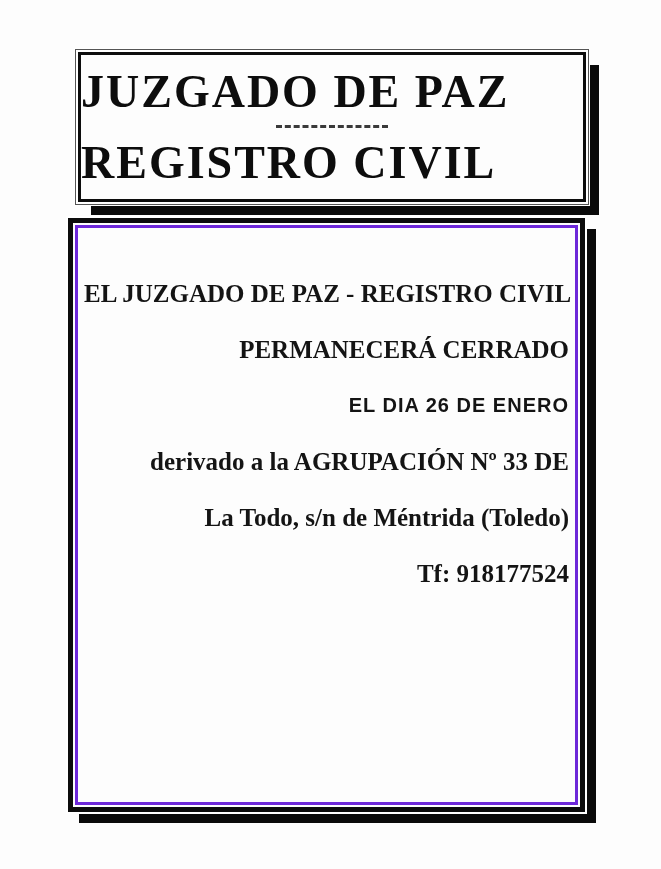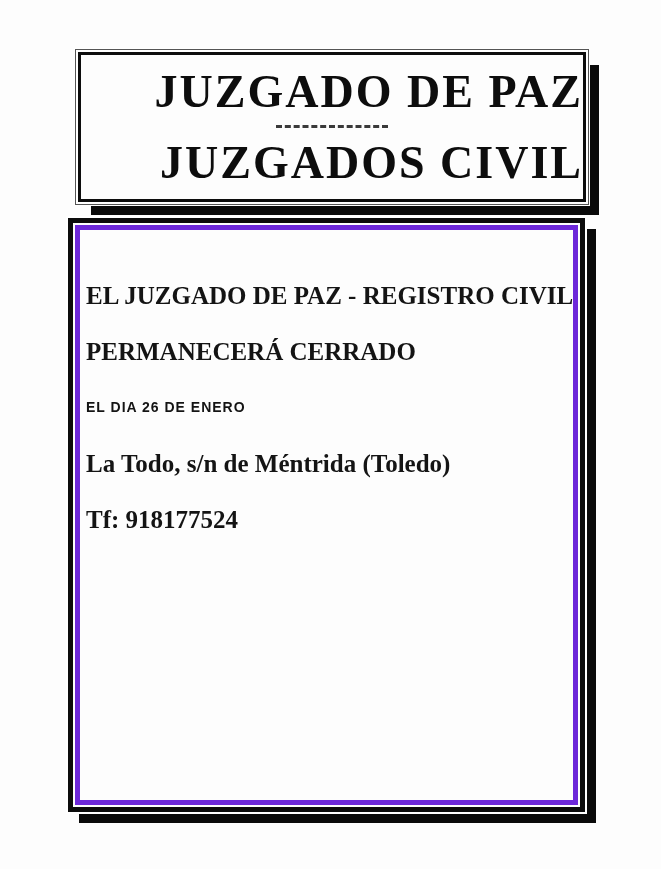--- a/index.html
+++ b/index.html
@@ -24,21 +24,21 @@
     top: 52px;
     width: 502px;
     height: 144px;
     border: 3px solid #0d0d0d;
     outline: 1px solid #555;
     outline-offset: 2px;
     box-shadow: 0 0 0 4px #ffffff, 13px 13px 0 0 #0a0a0a;
     background: #fdfdfd;
     display: flex;
     flex-direction: column;
-    align-items: flex-end;
+    align-items: flex-start;
     justify-content: center;
     text-align: center;
   }
   .title-line {
     font-size: 46px;
     line-height: 56px;
     font-weight: bold;
     letter-spacing: 2px;
     white-space: nowrap;
     color: #0d0d0d;
@@ -57,52 +57,53 @@
     top: 218px;
     width: 507px;
     height: 584px;
     border: 5px solid #0c0c0c;
     box-shadow: 0 0 0 2px #ffffff, 11px 11px 0 0 #0a0a0a;
     background: #fdfdfd;
   }
   .notice-inner {
     position: absolute;
     inset: 2px;
-    border: 5px solid #6d28d9;
+    border: 3px solid #6d28d9;
     padding: 52px 6px 0 6px;
-    text-align: left;
+    text-align: right;
   }
   .nline {
     margin: 0 0 29px 0;
     font-size: 25px;
     line-height: 27px;
     font-weight: bold;
     white-space: nowrap;
     color: #141414;
   }
   .nline.sans {
     font-family: "Liberation Sans", sans-serif;
-    font-size: 14px;
+    font-size: 20px;
     letter-spacing: 1px;
   }
 </style>
 </head>
 <body>
 
 <div class="page">
 
   <section class="title-box">
     <div class="title-line">JUZGADO DE PAZ</div>
     <div class="dash-sep"></div>
-    <div class="title-line">JUZGADOS CIVIL</div>
+    <div class="title-line">REGISTRO CIVIL</div>
   </section>
 
   <section class="notice-box">
     <div class="notice-inner">
       <p class="nline">EL JUZGADO DE PAZ - REGISTRO CIVIL</p>
       <p class="nline">PERMANECERÁ CERRADO</p>
       <p class="nline sans">EL DIA 26 DE ENERO</p>
+      <p class="nline">derivado a la AGRUPACIÓN Nº 33 DE</p>
       <p class="nline">La Todo, s/n de Méntrida (Toledo)</p>
       <p class="nline">Tf: 918177524</p>
     </div>
   </section>
 
 </div>
 
 </body></html>

